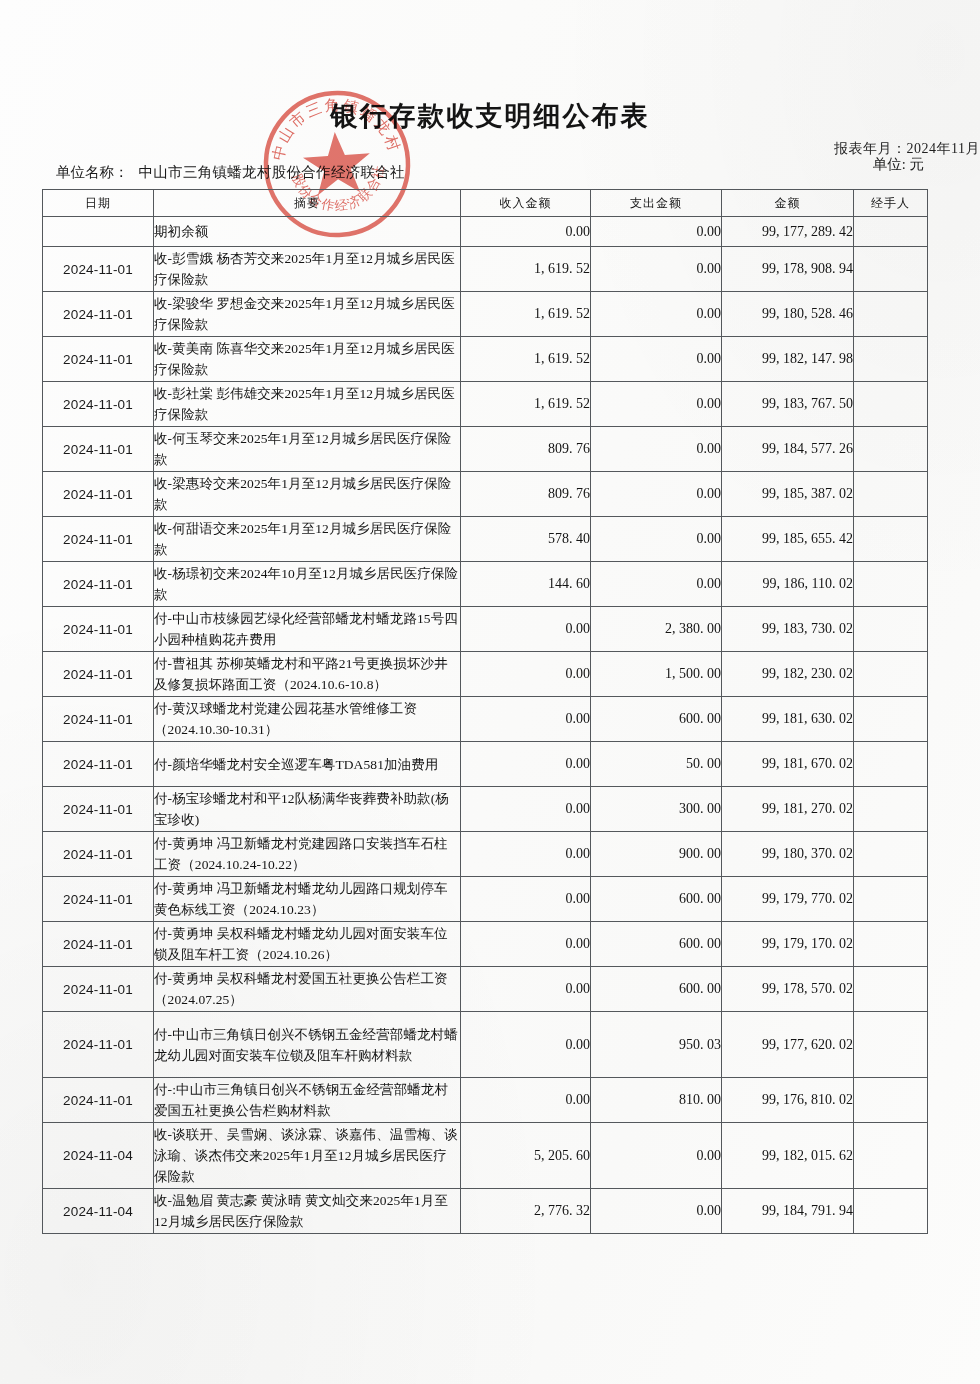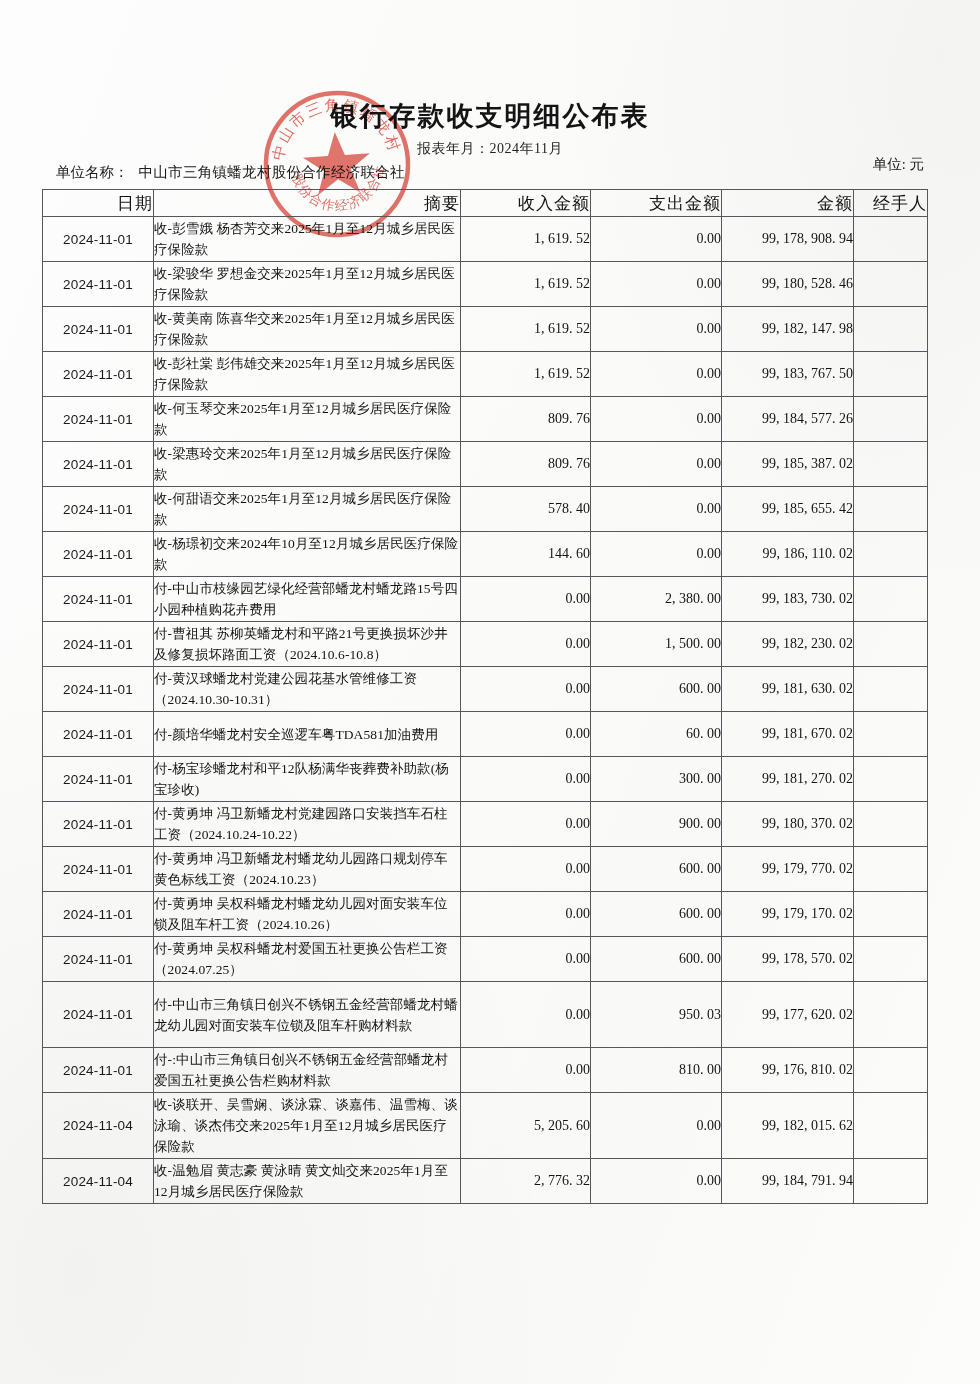--- a/index.html
+++ b/index.html
@@ -45,21 +45,21 @@
     font-weight: bold;
     letter-spacing: 2px;
     font-family: "DejaVu Serif", "Liberation Serif", serif;
     color: #141414;
   }
   .report-period {
     position: absolute;
     left: 0;
     top: 140px;
     width: 980px;
-    text-align: center;
+    text-align: right;
     font-size: 14px;
     letter-spacing: 0.5px;
     color: #1f1f1f;
   }
   .unit-name-row {
     position: absolute;
     left: 56px;
     top: 163px;
     font-size: 14.5px;
     white-space: nowrap;
@@ -101,22 +101,22 @@
     table-layout: fixed;
   }
   table.ledger th, table.ledger td {
     border: 1px solid #54585c;
     padding: 0;
     vertical-align: middle;
     font-weight: normal;
   }
   table.ledger th {
     height: 26px;
-    text-align: right;
-    font-size: 17px;
+    text-align: center;
+    font-size: 12px;
     letter-spacing: 1px;
     color: #141414;
   }
   col.c-date   { width: 111px; }
   col.c-desc   { width: 307px; }
   col.c-in     { width: 130px; }
   col.c-out    { width: 131px; }
   col.c-bal    { width: 132px; }
   col.c-agent  { width: 74px; }
 
@@ -197,20 +197,28 @@
         <tr>
           <th>日期</th>
           <th>摘要</th>
           <th>收入金额</th>
           <th>支出金额</th>
           <th>金额</th>
           <th>经手人</th>
         </tr>
       </thead>
       <tbody id="ledger-body">
+          <tr class="opening" style="height: 30px;">
+            <td class="date"></td>
+            <td class="desc">期初余额</td>
+            <td class="num">0.00</td>
+            <td class="num">0.00</td>
+            <td class="num">99, 177, 289. 42</td>
+            <td class="agent"></td>
+          </tr>
           <tr style="height: 45px;">
             <td class="date">2024-11-01</td>
             <td class="desc">收-彭雪娥  杨杏芳交来2025年1月至12月城乡居民医疗保险款</td>
             <td class="num">1, 619. 52</td>
             <td class="num">0.00</td>
             <td class="num">99, 178, 908. 94</td>
             <td class="agent"></td>
           </tr>
           <tr style="height: 45px;">
             <td class="date">2024-11-01</td>
@@ -289,21 +297,21 @@
             <td class="desc">付-黄汉球蟠龙村党建公园花基水管维修工资（2024.10.30-10.31）</td>
             <td class="num">0.00</td>
             <td class="num">600. 00</td>
             <td class="num">99, 181, 630. 02</td>
             <td class="agent"></td>
           </tr>
           <tr style="height: 45px;">
             <td class="date">2024-11-01</td>
             <td class="desc">付-颜培华蟠龙村安全巡逻车粤TDA581加油费用</td>
             <td class="num">0.00</td>
-            <td class="num">60. 00</td>
+            <td class="num">50. 00</td>
             <td class="num">99, 181, 670. 02</td>
             <td class="agent"></td>
           </tr>
           <tr style="height: 45px;">
             <td class="date">2024-11-01</td>
             <td class="desc">付-杨宝珍蟠龙村和平12队杨满华丧葬费补助款(杨宝珍收)</td>
             <td class="num">0.00</td>
             <td class="num">300. 00</td>
             <td class="num">99, 181, 270. 02</td>
             <td class="agent"></td>

